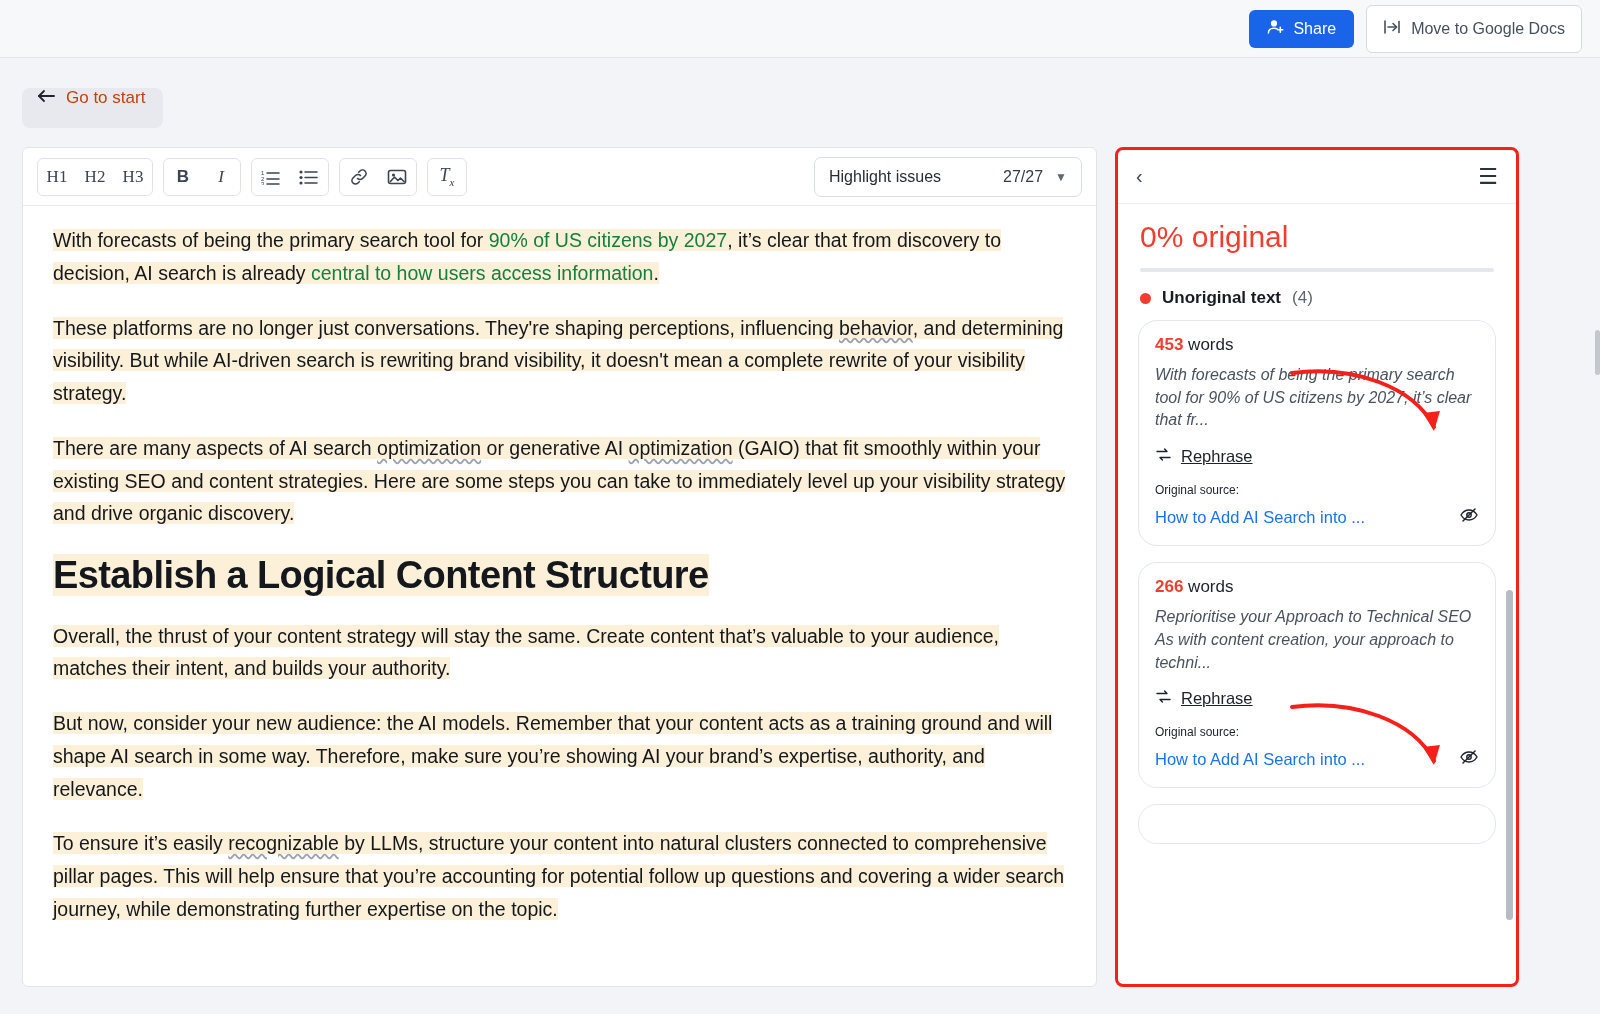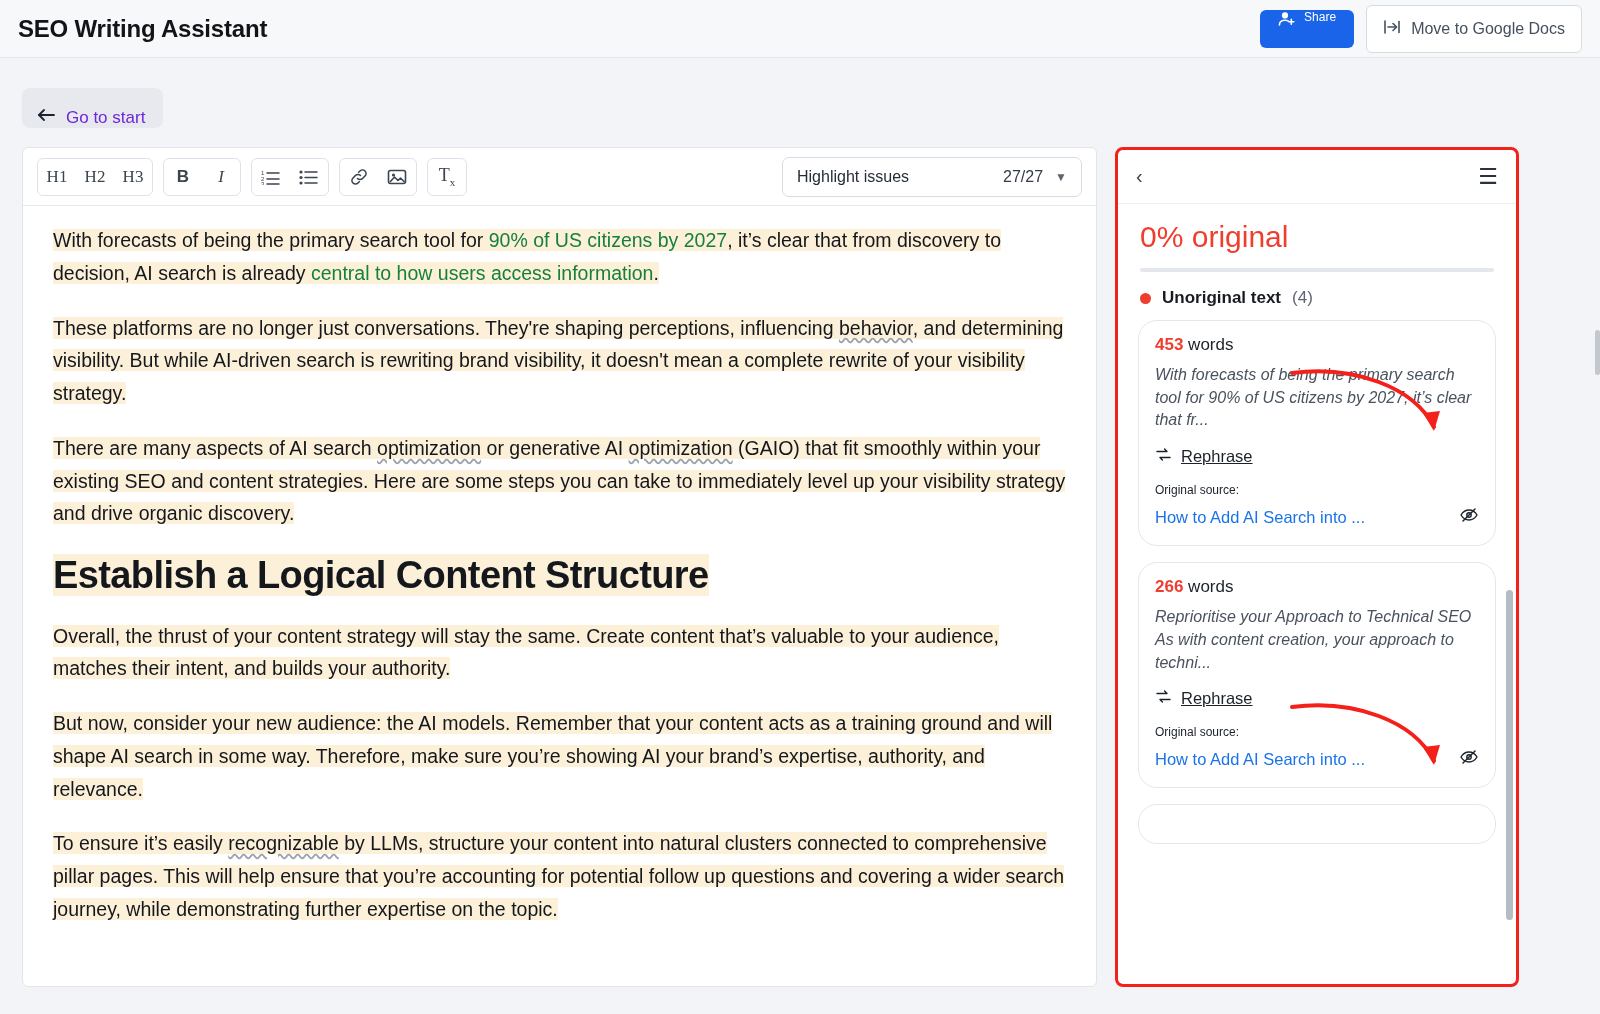--- a/index.html
+++ b/index.html
@@ -33,22 +33,23 @@
     align-items: center;
     gap: 12px;
   }
   .btn-share {
     background: #1964e8;
     color: #fff;
     border: none;
     border-radius: 6px;
     height: 38px;
     padding: 0 18px;
-    font-size: 12px;
-    display: flex;
+    font-size: 16px;
+    display: flex;
+    align-items: center;
     gap: 8px;
     cursor: pointer;
   }
   .btn-docs {
     background: #fff;
     color: #45505e;
     border: 1px solid #d6dbe2;
     border-radius: 6px;
     height: 48px;
     padding: 4px 16px;
@@ -68,23 +69,23 @@
     padding: 0 22px;
   }
   .gostart-row { padding-top: 30px; }
   .btn-gostart {
     background: #e7e9ee;
     border: none;
     border-radius: 8px;
     height: 40px;
     padding: 0 18px 0 14px;
     font-size: 17px;
-    color: #6d28d9;
+    color: #c2410c;
     display: inline-flex;
-    align-items: flex-end;
+    align-items: flex-start;
     gap: 10px;
     cursor: pointer;
   }
 
   .columns {
     display: flex;
     gap: 18px;
     margin-top: 19px;
     align-items: flex-start;
   }
@@ -129,21 +130,21 @@
     border: none;
     font-family: "Liberation Serif", serif;
   }
   .tbtn.sans { font-family: "Liberation Sans", sans-serif; }
   .tbtn sub { font-size: 11px; }
   .highlight-select {
     margin-left: auto;
     border: 1px solid #d8dde4;
     border-radius: 7px;
     height: 40px;
-    width: 300px;
+    width: 268px;
     display: flex;
     align-items: center;
     padding: 0 14px;
     font-size: 16px;
     color: #262d38;
     cursor: pointer;
     background: #fff;
   }
   .hl-count { margin-left: auto; color: #333b46; font-size: 16px; }
   .chev { margin-left: 12px; color: #5c6672; font-size: 12px; }
@@ -259,21 +260,20 @@
     width: 5px;
     height: 45px;
     background: #c3c8cf;
     border-radius: 3px;
   }
 </style>
 </head>
 <body>
 
 <div class="topbar">
-  <div class="app-title">SEO Writing Assistant</div>
   <div class="topbar-right">
     <button class="btn-share">
       <span>
         <svg width="18" height="18" viewBox="0 0 18 18" fill="none">
           <circle cx="7" cy="5.4" r="3.1" fill="#fff"></circle>
           <path d="M1.4 15c0-3 2.5-4.8 5.6-4.8 1.3 0 2.5.3 3.4.9" stroke="#fff" stroke-width="1.6" fill="none" stroke-linecap="round"></path>
           <path d="M13.3 9.3v5M10.8 11.8h5" stroke="#fff" stroke-width="1.6" stroke-linecap="round"></path>
         </svg>
       </span>
       <span>Share</span>
@@ -358,21 +358,21 @@
           <button class="tbtn">
             <svg width="20" height="18" viewBox="0 0 20 18" fill="none">
               <rect x="1.5" y="2.5" width="17" height="13" rx="2" stroke="#3b4450" stroke-width="1.6"></rect>
               <circle cx="6.5" cy="7" r="1.6" fill="#3b4450"></circle>
               <path d="M3 14l4.5-5 3.5 3.5 2.5-2.5 4 4" stroke="#3b4450" stroke-width="1.6" fill="none" stroke-linejoin="round"></path>
             </svg>
           </button>
         </div>
         <div class="tgroup">
           <button class="tbtn">
-            <span style="font-family:'Liberation Serif',serif;font-size:18px;">T<sub style="font-size:11px;">x</sub></span>
+            <span style="font-family:'Liberation Serif',serif;font-style:italic;font-size:18px;">T<sub style="font-size:11px;">x</sub></span>
           </button>
         </div>
 
         <div class="highlight-select">
           <span>Highlight issues</span>
           <span class="hl-count">27/27</span>
           <span class="chev">▼</span>
         </div>
       </div>
 

